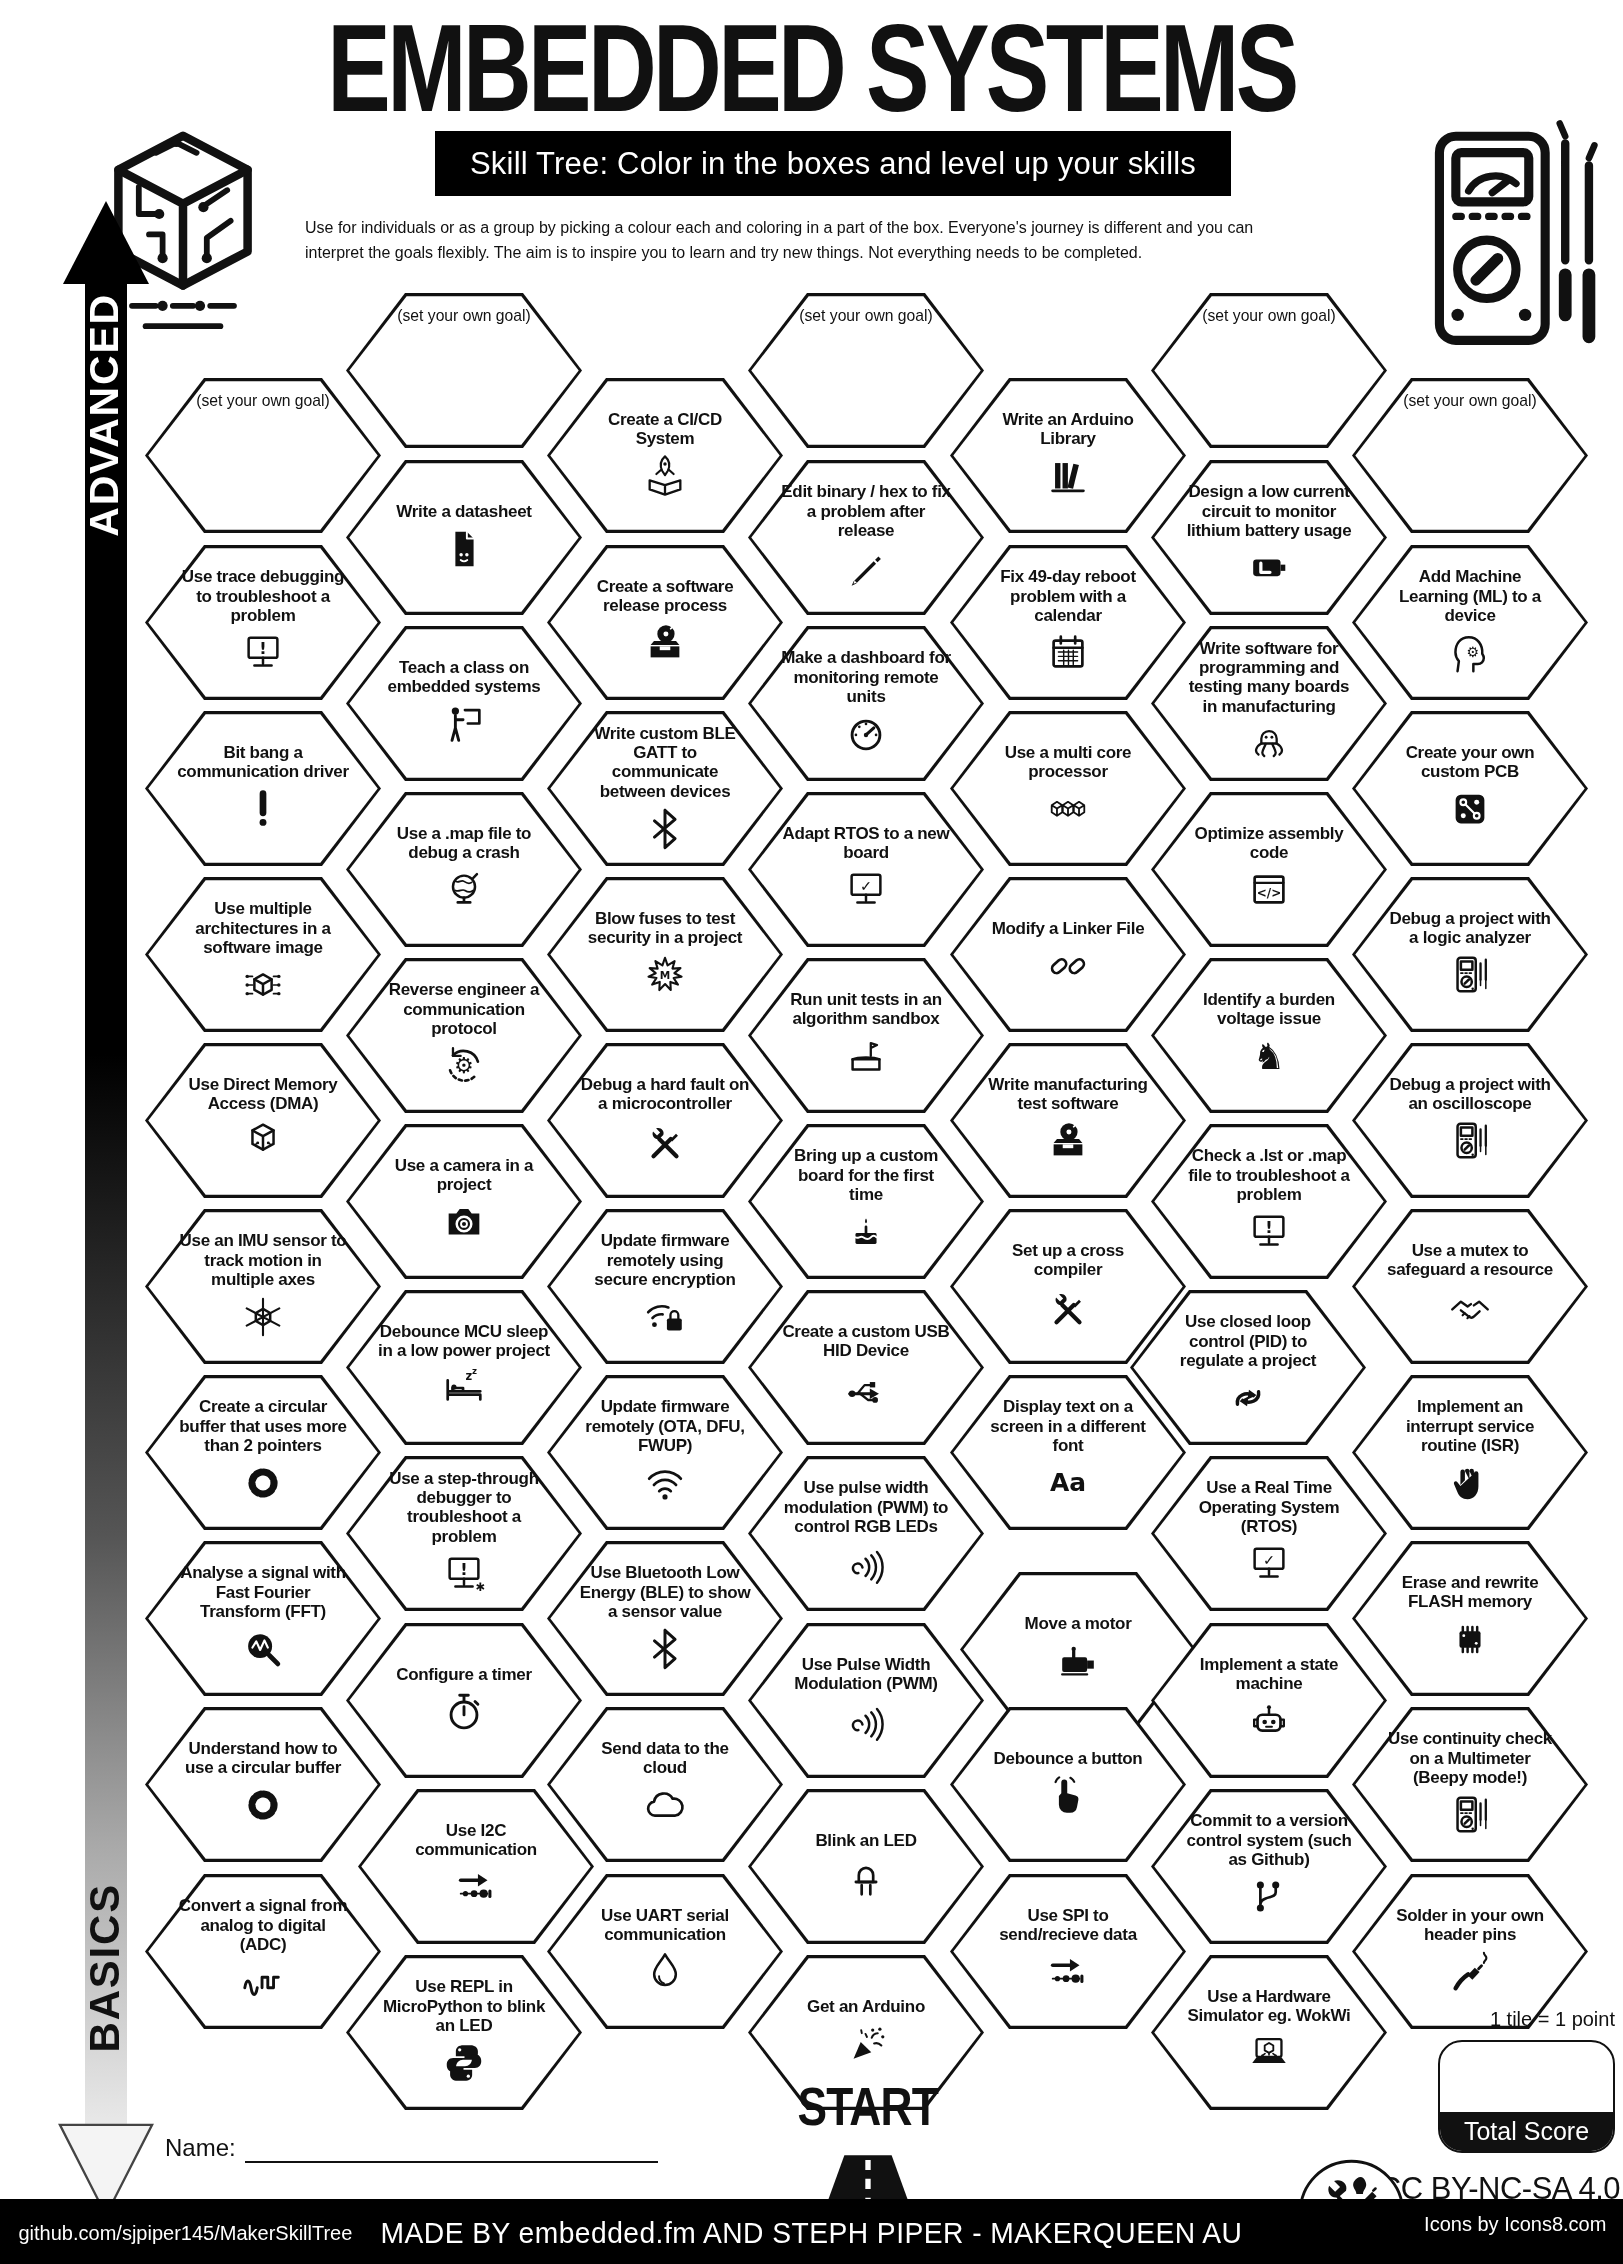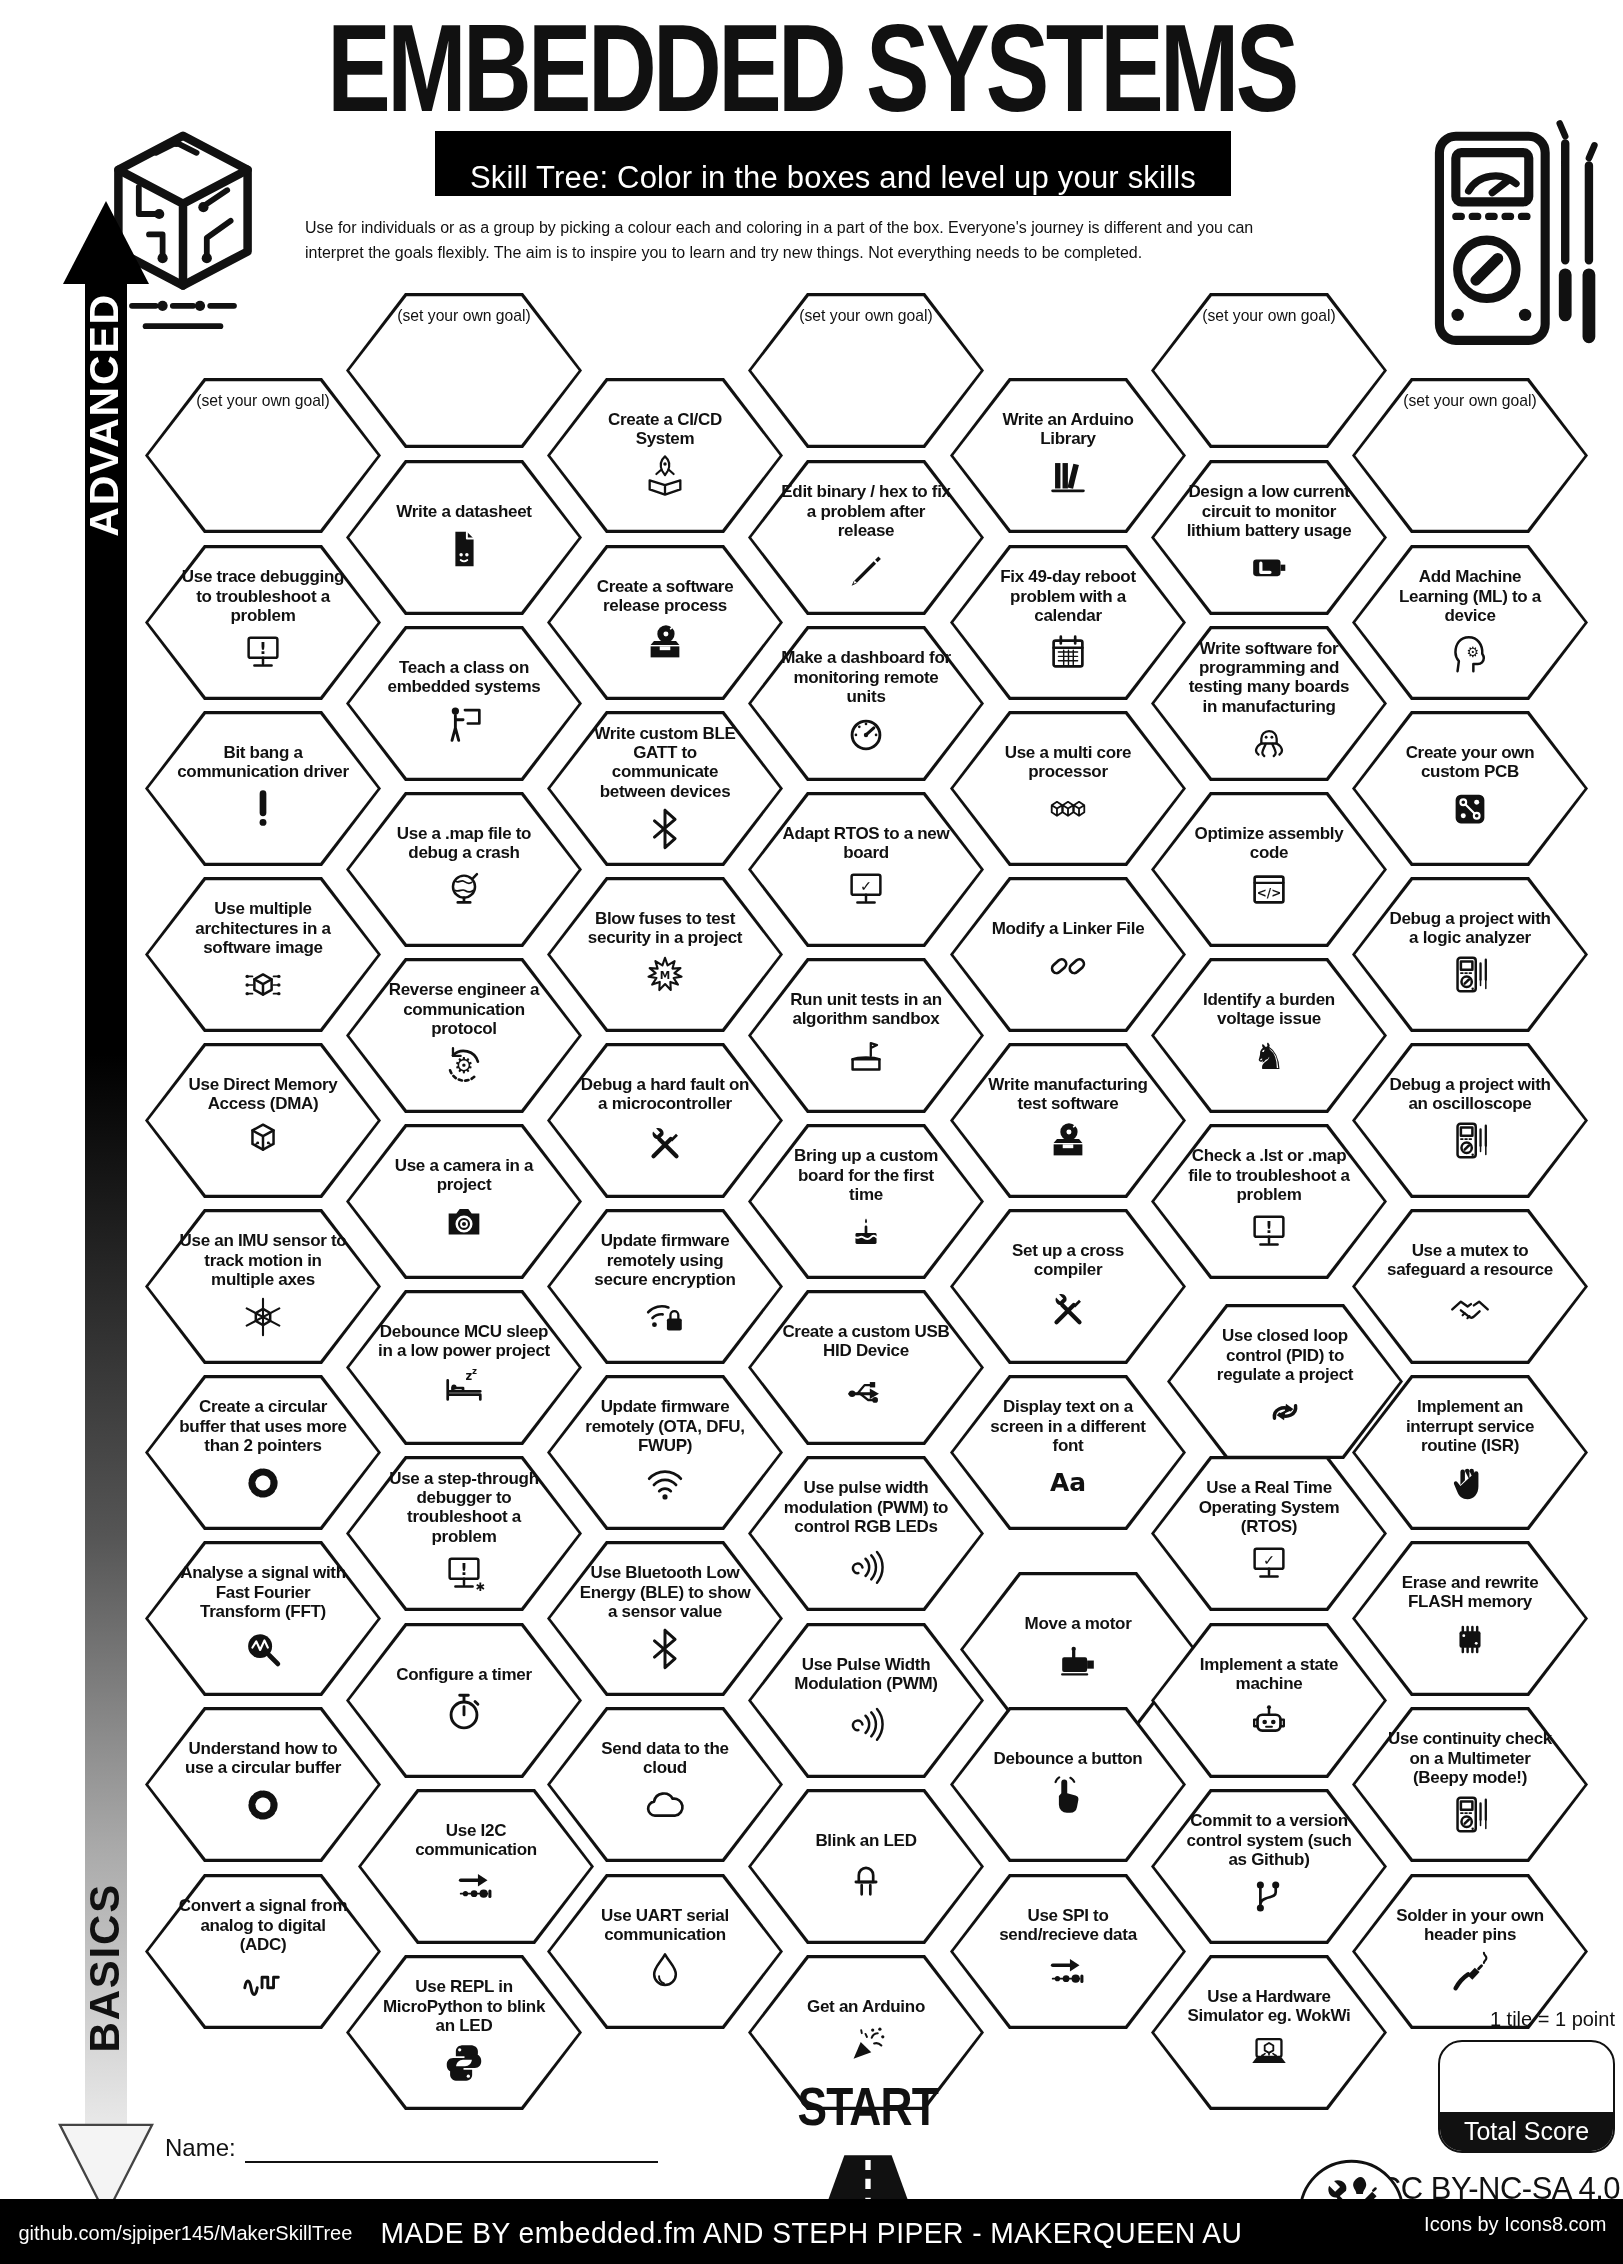--- a/index.html
+++ b/index.html
@@ -3,21 +3,21 @@
 <meta charset="utf-8">
 <style>
   html,body{margin:0;padding:0;background:#888;}
   .page{position:relative;width:1623px;height:2265px;background:#fff;overflow:hidden;
         font-family:"Liberation Sans","DejaVu Sans",sans-serif;color:#111;}
   
   .title{position:absolute;top:5.5px;left:0;width:1623px;text-align:center;
          font-weight:bold;font-size:122px;letter-spacing:-4.6px;line-height:1;
          transform:scale(0.78,1.02);transform-origin:50% 0;white-space:nowrap;}
   .subbar{position:absolute;left:435px;top:131px;width:796px;height:65px;background:#000;
-          display:flex;align-items:flex-end;justify-content:center;}
+          display:flex;align-items:center;justify-content:center;}
   .subbar span{color:#fff;font-size:31px;letter-spacing:0.2px;}
   .desc{position:absolute;left:305px;top:216px;width:1061px;text-align:left;
         font-size:16px;line-height:1.55;}
   
   .shaft{position:absolute;left:85px;top:277px;width:42px;height:1850px;
          background:linear-gradient(180deg,#000 0%,#000 42%,#555 68%,#aaa 85%,#e9e9e9 100%);}
   .arrow-up{position:absolute;left:63px;top:201px;width:0;height:0;
             border-left:43px solid transparent;border-right:43px solid transparent;
             border-bottom:83px solid #000;}
   .v-label{position:absolute;writing-mode:vertical-rl;transform:rotate(180deg);
@@ -927,21 +927,21 @@
           <div class="lbl">Check a .lst or .map file to troubleshoot a problem</div>
           <div class="ic"><svg viewBox="0 0 48 48" width="46" height="46">
               <g fill="none" stroke="#111" stroke-width="2.6" stroke-linecap="round" stroke-linejoin="round">
                 <rect x="9" y="8" width="30" height="21" rx="2"></rect>
                 <path d="M24 29v6M15 37h18"></path>
                 <text x="24" y="25" text-anchor="middle" font-size="17" font-weight="bold" fill="#111" stroke="none" font-family="'DejaVu Sans',sans-serif">!</text>
               </g>
             </svg></div>
         </div>
       </div>
-      <div class="hex" style="left: 1167px; top: 1290px; margin-top: 14px;">
+      <div class="hex" style="left: 1130px; top: 1290px;">
         <div class="shape"></div>
         <div class="inner"></div>
         <div class="content">
           <div class="lbl">Use closed loop control (PID) to regulate a project</div>
           <div class="ic"><svg viewBox="0 0 48 48" width="46" height="46">
               <g fill="none" stroke="#111" stroke-width="2.6" stroke-linecap="round" stroke-linejoin="round">
                 <path d="M13 30.5c-1.5-9 9-13.5 16.5-9" stroke-width="3.6"></path>
                 <path d="M25 15.5l8 5.5-9.5 4.5z" fill="#111" stroke="none"></path>
                 <path d="M35 17.5c1.5 9-9 13.5-16.5 9" stroke-width="3.6"></path>
                 <path d="M23 32.5l-8-5.5 9.5-4.5z" fill="#111" stroke="none"></path>

